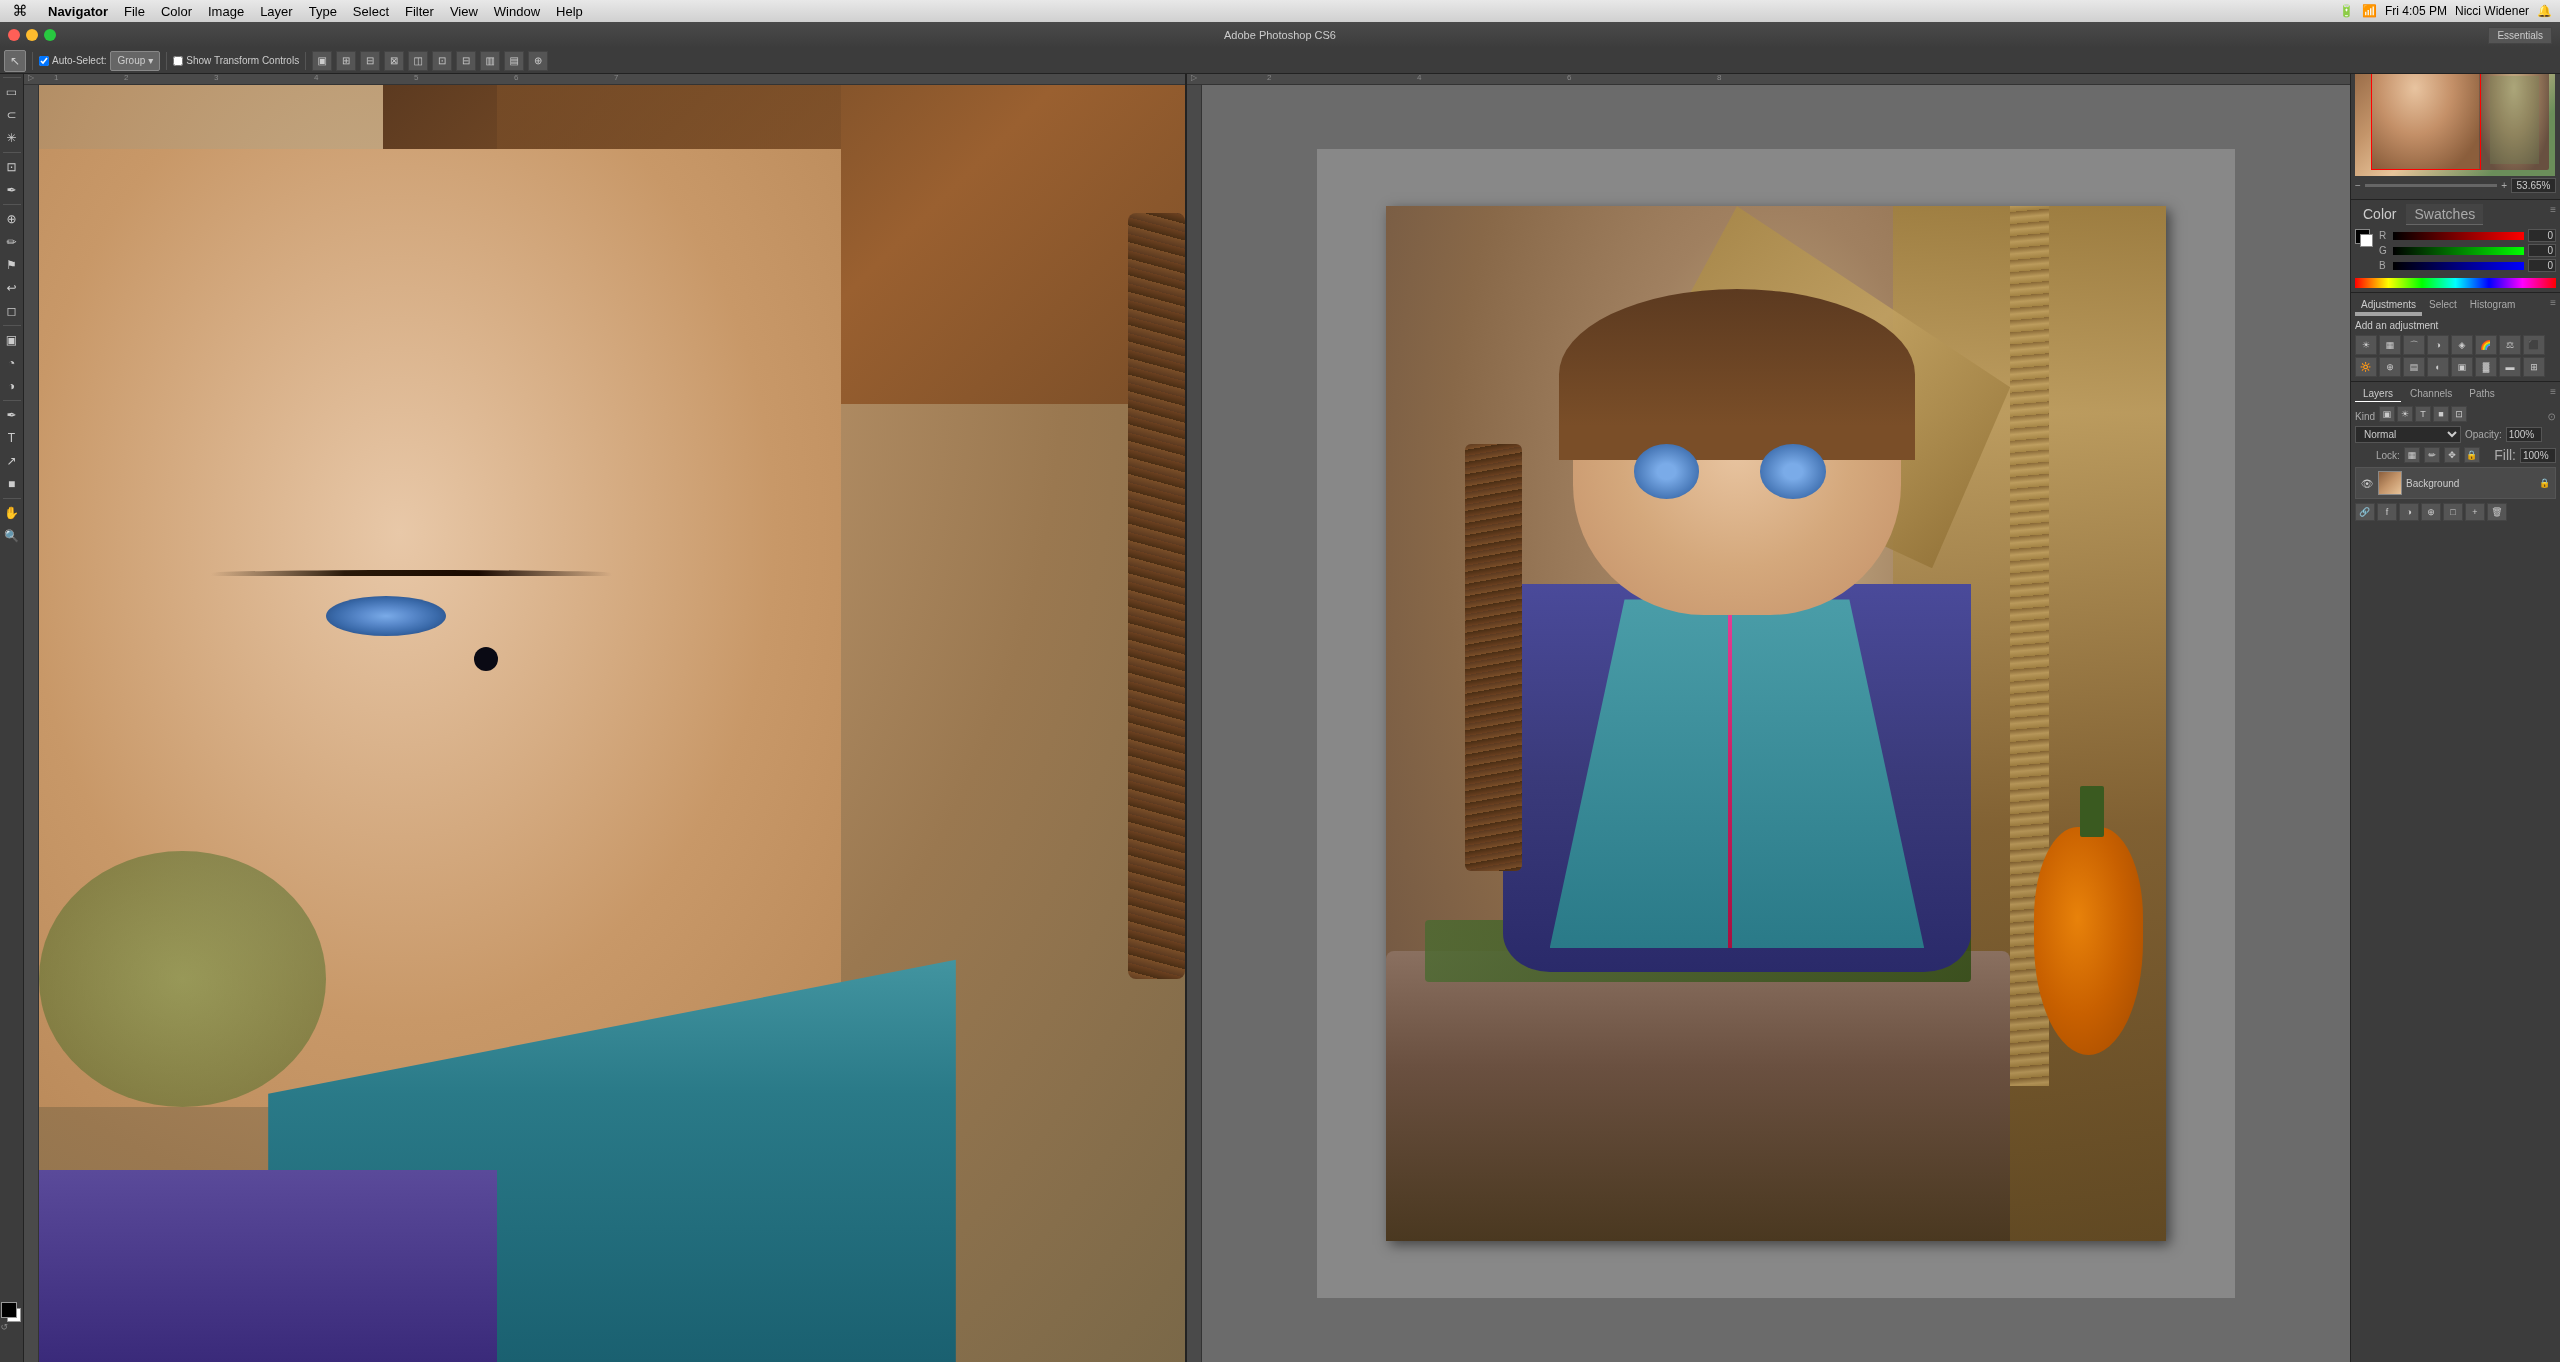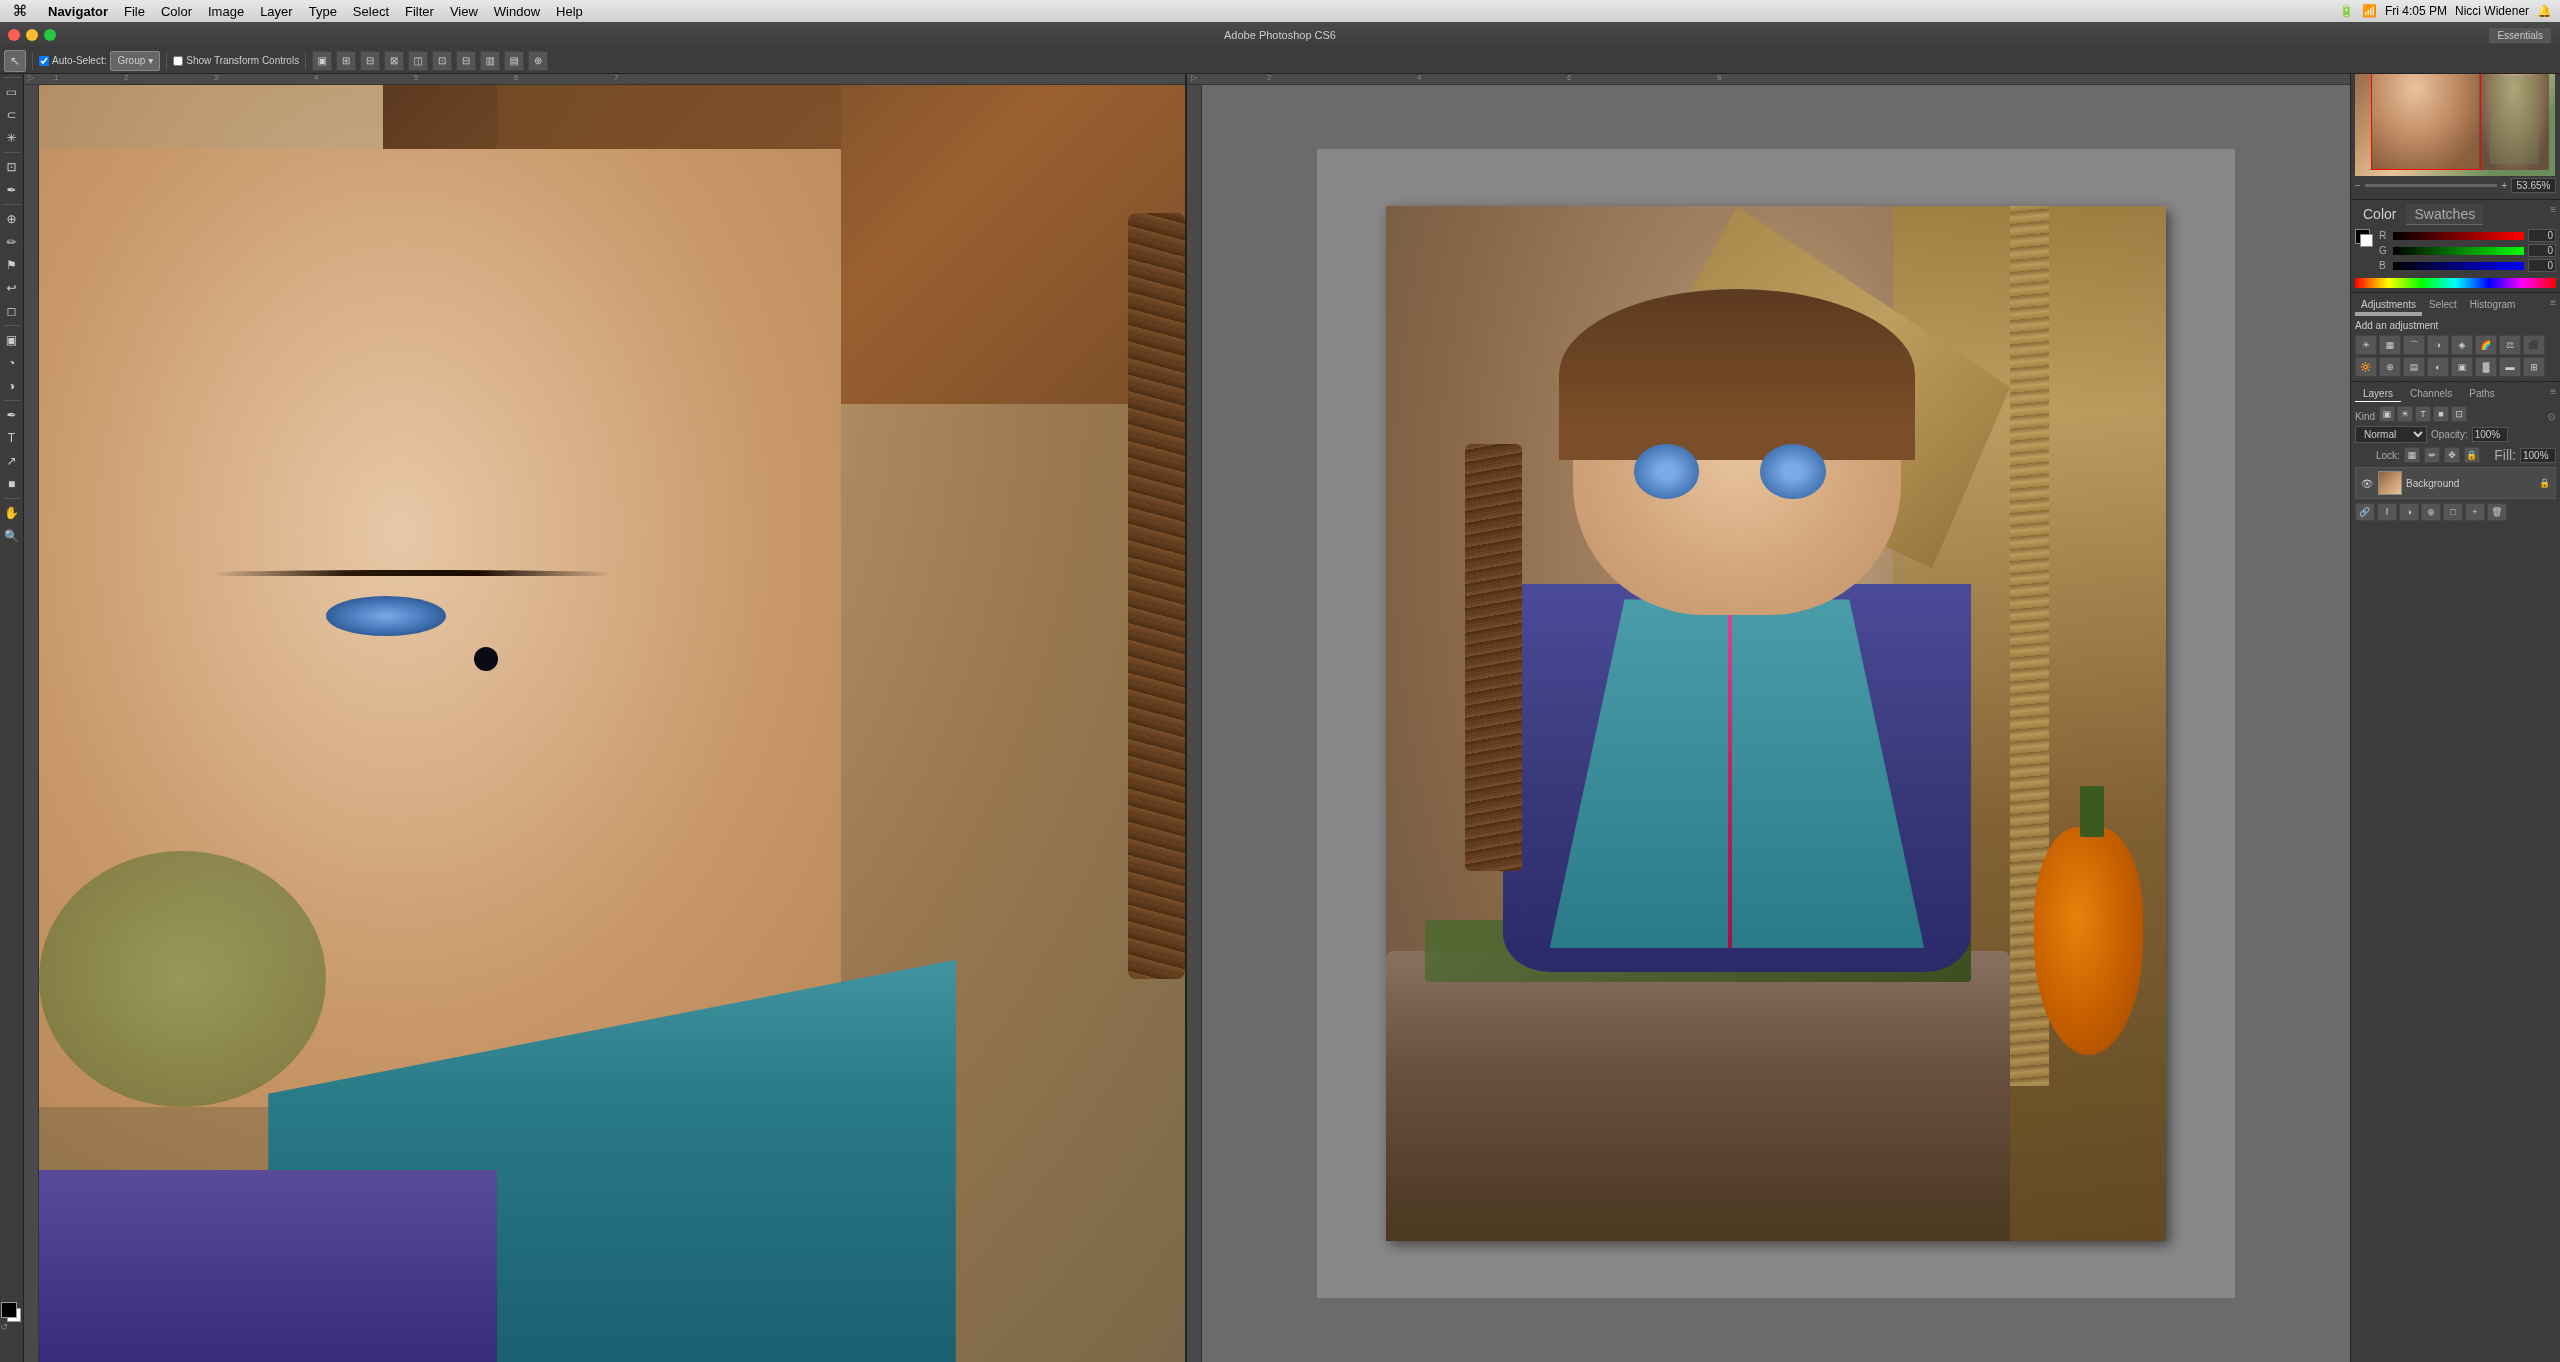--- a/index.html
+++ b/index.html
@@ -820,21 +820,21 @@
       <div style="display:flex;gap:2px;">
         <div class="layers-icon-btn">▣</div>
         <div class="layers-icon-btn">☀</div>
         <div class="layers-icon-btn">T</div>
         <div class="layers-icon-btn">■</div>
         <div class="layers-icon-btn">⊡</div>
       </div>
       <span style="margin-left:auto;font-size:10px;color:#888;">⊙</span>
     </div>
     <div class="blend-row">
-      <select class="blend-select" style="background:#2a2a2a;border:1px solid #555;color:#ccc;font-size:10px;padding:1px 4px;width:72px;">
+      <select class="blend-select" style="background:#2a2a2a;border:1px solid #555;color:#ccc;font-size:10px;padding:1px 4px;width:106px;">
         <option>Normal</option>
         <option>Multiply</option>
         <option>Screen</option>
       </select>
       <span class="opacity-label">Opacity:</span>
       <input class="opacity-value" type="text" value="100%" style="width: 36px; background: rgb(42, 42, 42); border: 1px solid rgb(85, 85, 85); color: rgb(204, 204, 204); font-size: 10px; padding: 1px 2px;">
     </div>
     <div style="display:flex;align-items:center;gap:4px;margin-bottom:4px;font-size:10px;margin-left:21px;">
       <span style="color:#aaa;">Lock:</span>
       <div class="layers-icon-btn">▦</div>

